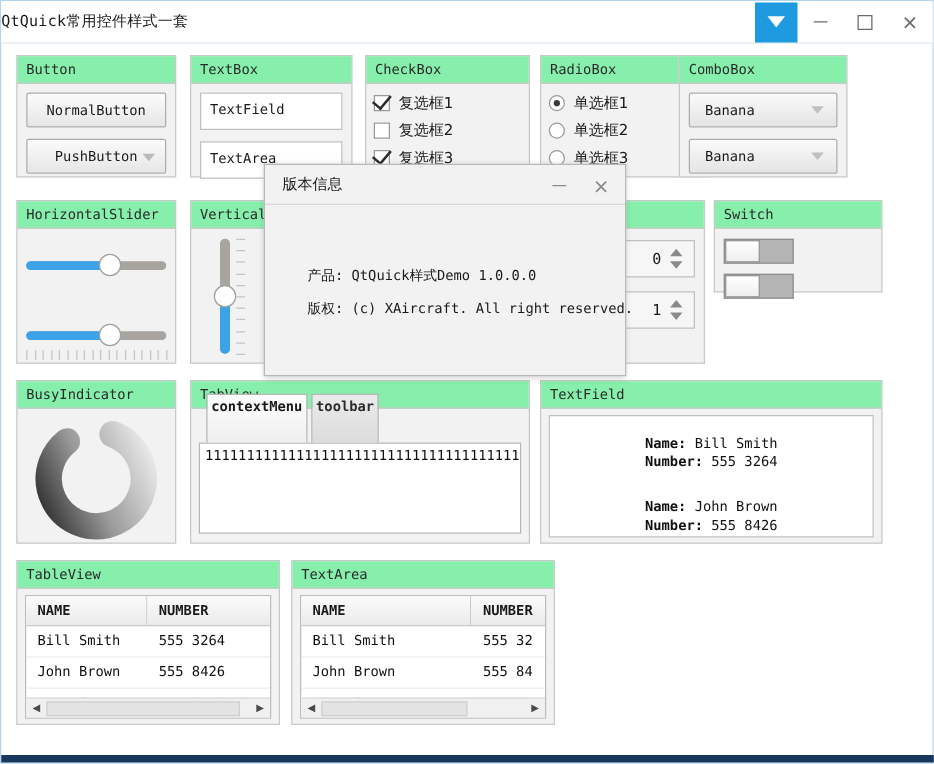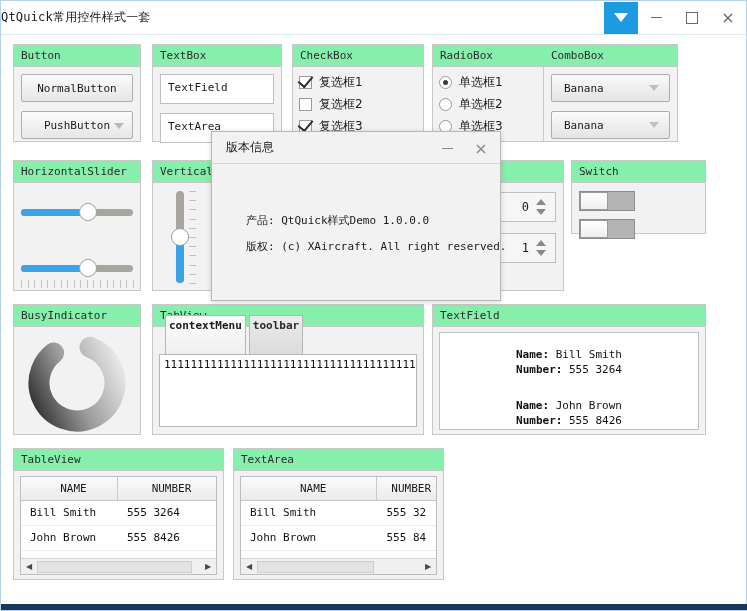--- a/index.html
+++ b/index.html
@@ -272,26 +272,26 @@
   .tbl {
     border: 1px solid #bdbdbd;
     background: #ffffff;
     height: 100%;
     position: relative;
     overflow: hidden;
   }
   .tbl-head { display: flex; height: 24px; }
   .tbl-head div {
     height: 24px; line-height: 23px;
-    font-size: 11px; font-weight: normal; color: #1a1a1a;
+    font-size: 11px; font-weight: bold; color: #1a1a1a;
     padding-left: 9px;
     background: linear-gradient(#fbfbfb, #ebebeb);
     border-right: 1px solid #c9c9c9;
     border-bottom: 1px solid #c9c9c9;
-    overflow: hidden; white-space: nowrap; text-align: center;
+    overflow: hidden; white-space: nowrap;
   }
   .tbl-row { display: flex; height: 25px; border-bottom: 1px solid #ededed; }
   .tbl-row div {
     height: 25px; line-height: 24px;
     font-size: 11px; color: #111;
     padding-left: 9px; overflow: hidden; white-space: nowrap;
   }
   .hscroll {
     position: absolute; left: 0; bottom: 0;
     width: 100%; height: 16px;

